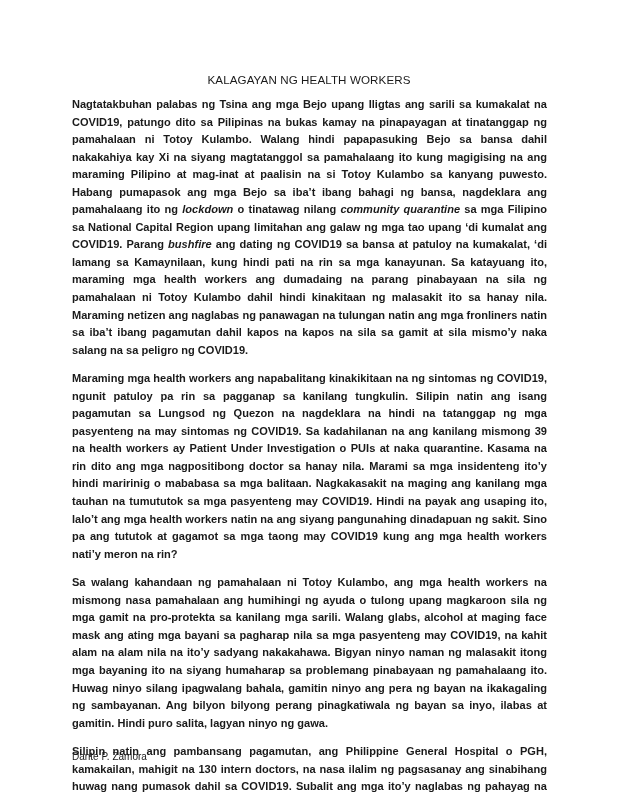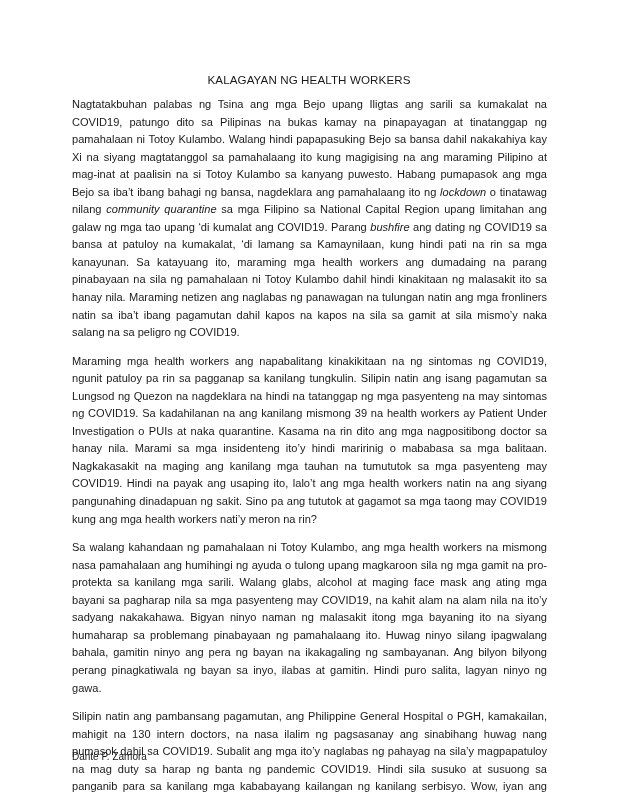--- a/index.html
+++ b/index.html
@@ -39,20 +39,21 @@
     left: 72px;
     top: 96px;
     width: 475px;
   }
   .para {
     margin: 0 0 11px 0;
     font-size: 11.05px;
     line-height: 17.55px;
     text-align: justify;
     color: #1a1a1a;
+    font-weight: bold;
   }
   .para em { font-style: italic; }
   .signature {
     position: absolute;
     left: 72px;
     top: 749px;
     font-size: 10px;
     line-height: 16px;
     color: #1a1a1a;
   }

